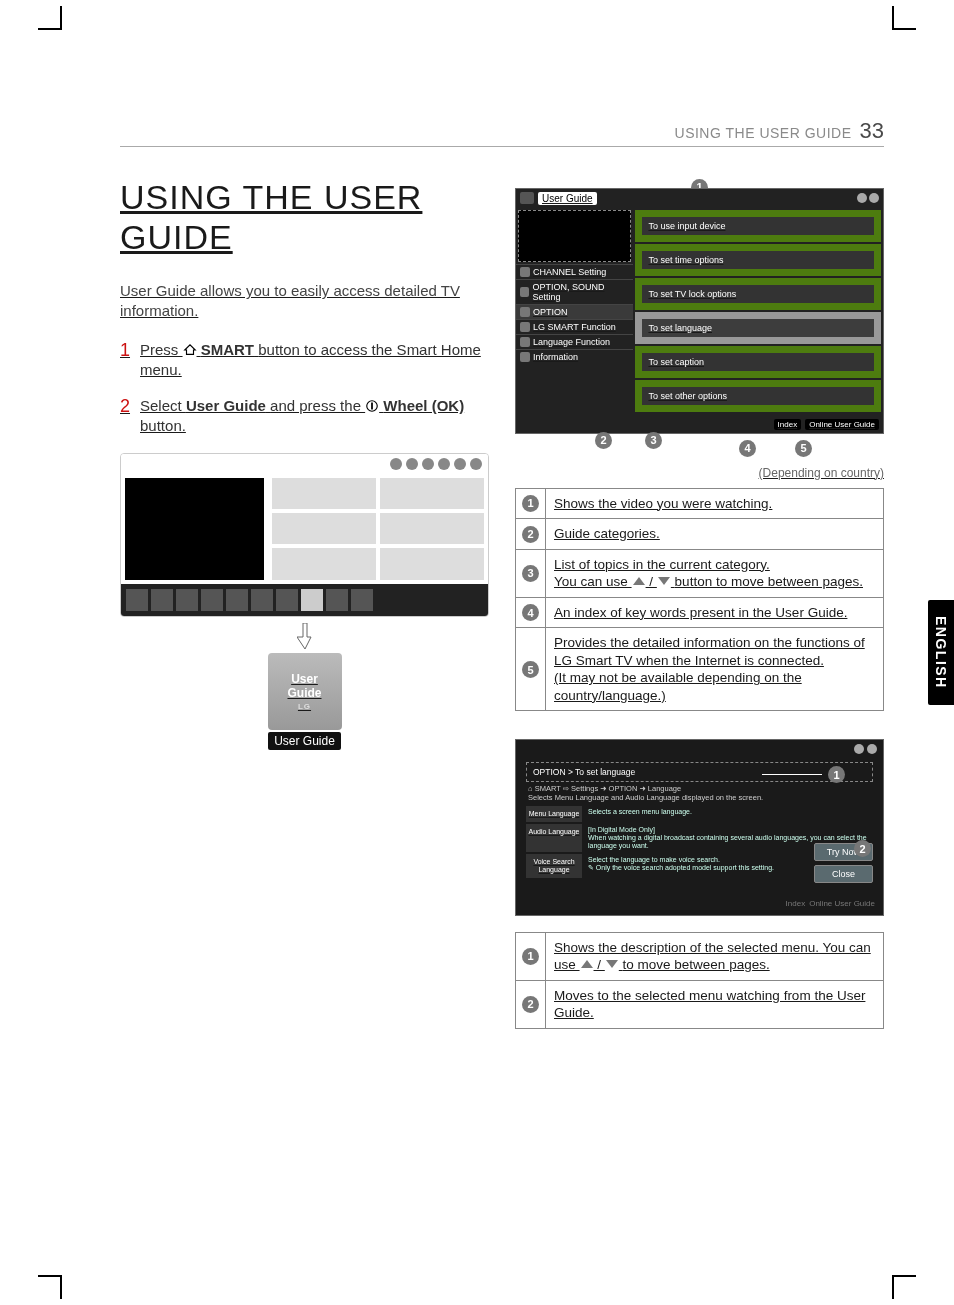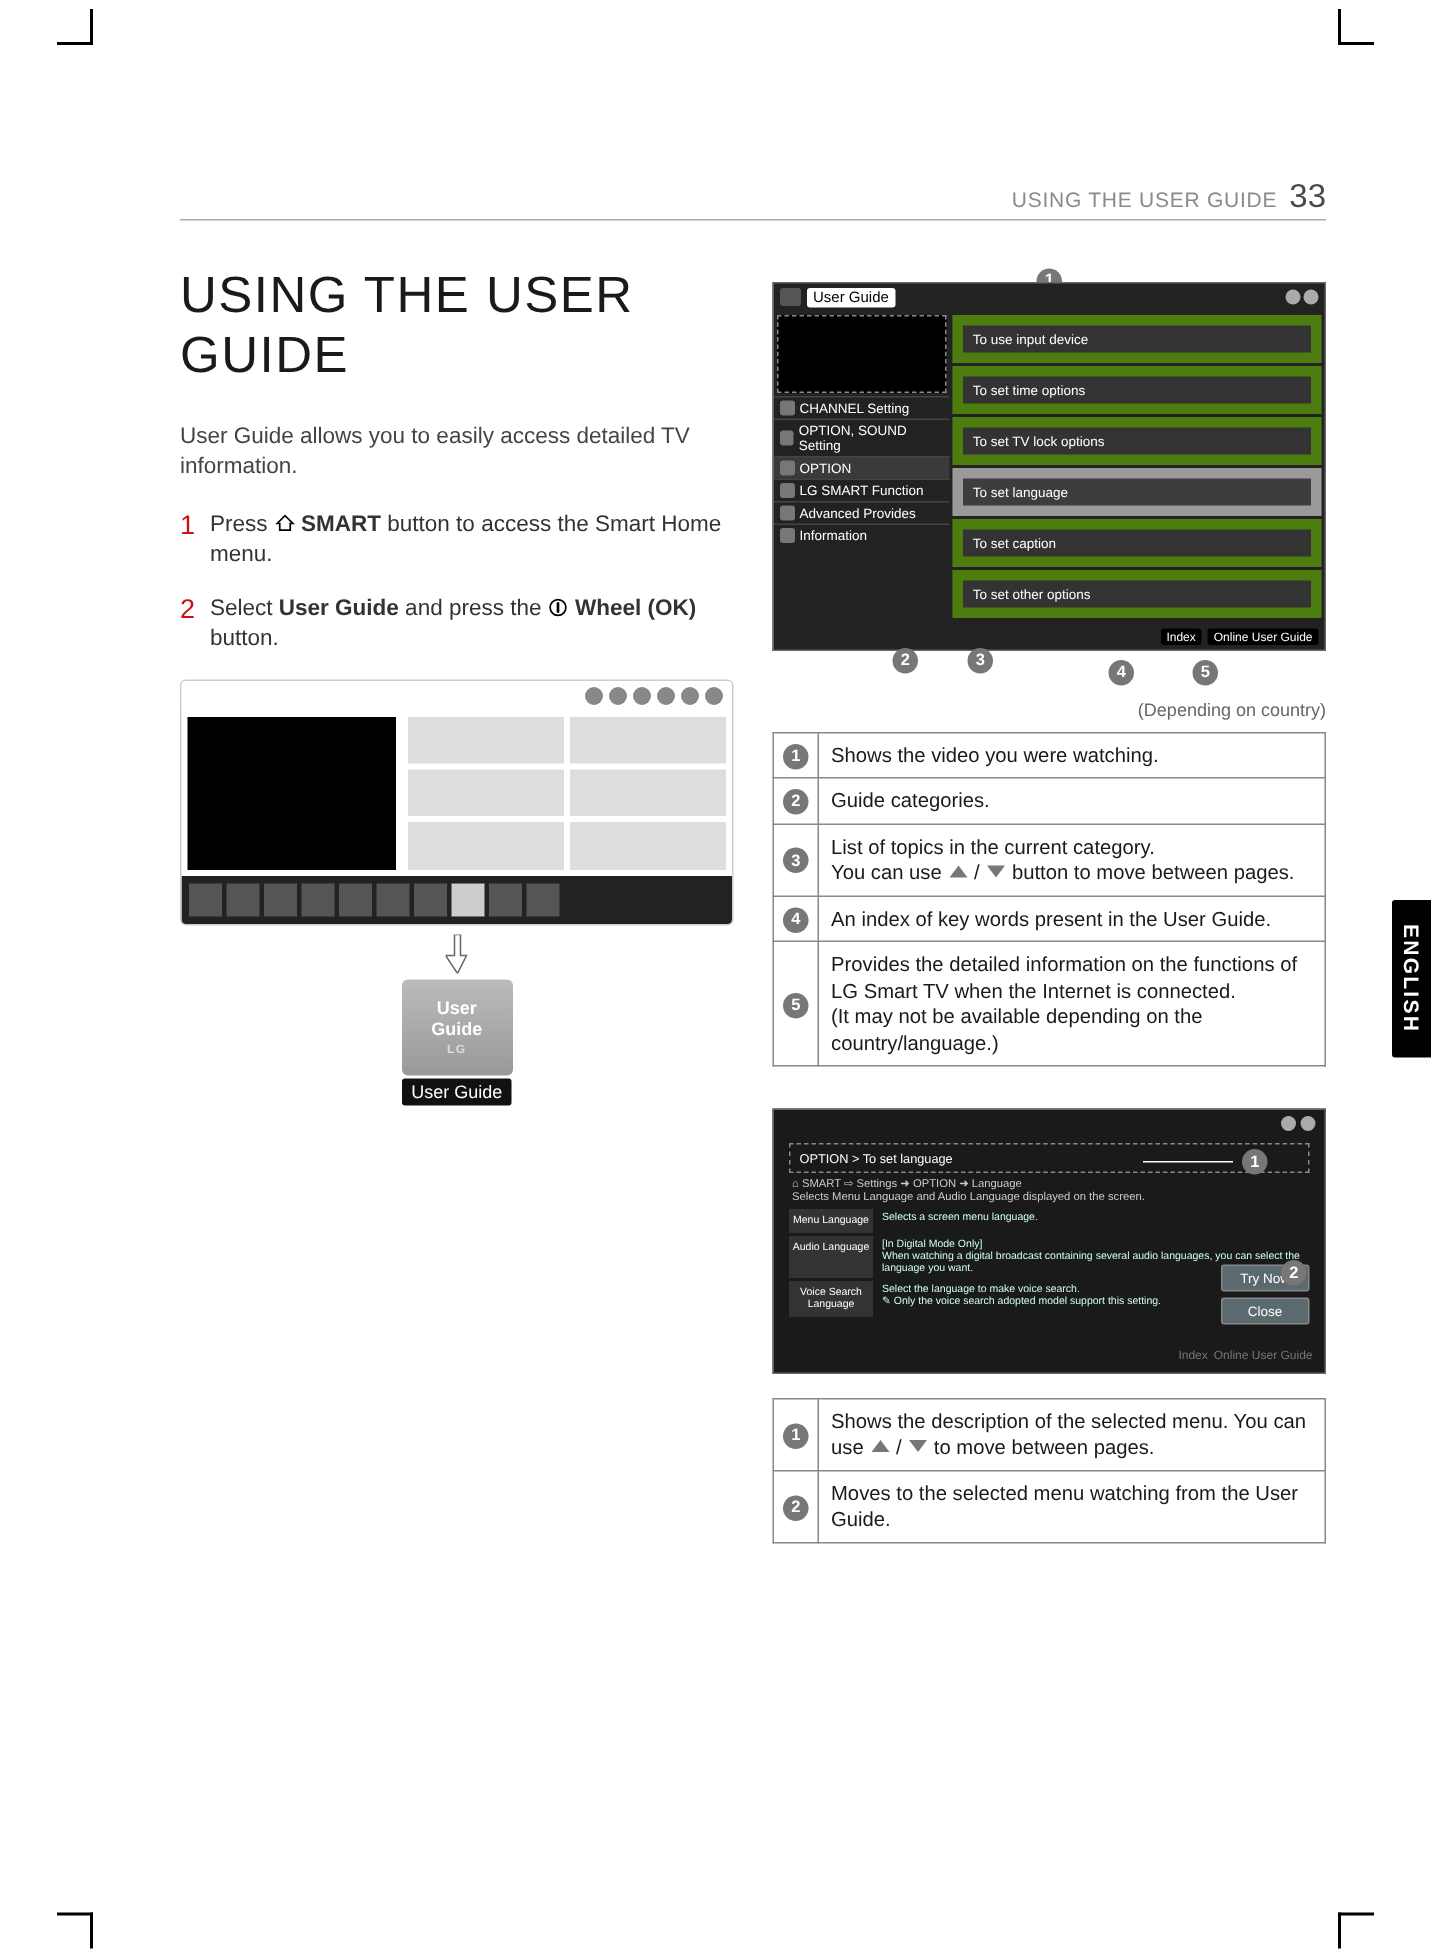--- a/index.html
+++ b/index.html
@@ -6,21 +6,21 @@
   body { font-family: "Helvetica Neue", Arial, sans-serif; color: #1a1a1a; width: 954px; height: 1305px; position: relative; background: #fff; }
   .crop { position: absolute; background: #000; }
   .crop.h { width: 24px; height: 2px; }
   .crop.v { width: 2px; height: 24px; }
 
   .page { padding: 118px 70px 0 120px; }
   .header-row { display: flex; align-items: baseline; justify-content: flex-end; border-bottom: 1px solid #aaa; padding-bottom: 2px; margin-bottom: 30px; }
   .hdr-title { font-size: 14px; letter-spacing: .5px; color: #8a8a8a; margin-right: 8px; }
   .hdr-num { font-size: 22px; color: #4a4a4a; }
 
-  .cols { display: flex; gap: 26px; }
+  .cols { display: flex; gap: 26px; text-decoration: underline; }
   .left, .right { flex: 1; min-width: 0; }
 
   h1 { font-size: 34px; font-weight: 500; letter-spacing: 1px; line-height: 1.18; }
   p.intro { margin-top: 24px; font-size: 15px; line-height: 1.35; color: #444; }
 
   ol.steps { list-style: none; margin-top: 18px; }
   ol.steps li { display: flex; gap: 10px; margin-bottom: 16px; }
   .step-n { color: #c11; font-size: 18px; font-weight: 400; }
   .step-t { font-size: 15px; line-height: 1.35; color: #333; }
   .step-t b { font-weight: 700; }
@@ -35,21 +35,21 @@
   .smarthome .body { display:flex; height:110px; }
   .smarthome .vid { flex:0 0 38%; background:#000; margin:4px; }
   .smarthome .tiles { flex:1; display:grid; grid-template-columns:1fr 1fr; gap:4px; padding:4px; }
   .smarthome .tile { background:#ddd; }
   .smarthome .dock { background:#222; display:flex; gap:3px; padding:5px; align-items:center; }
   .smarthome .dock .d { width:22px; height:22px; background:#555; }
   .smarthome .dock .d.high { background:#ccc; position:relative; }
   .arrow-down { display:block; margin:6px auto 0; width:16px; height:26px; }
 
   .appcard { text-align:center; margin-top:4px; }
-  .appcard .icon { width:74px; height:64px; margin:0 auto; background:linear-gradient(#bbb,#999); border-radius:4px; position:relative; color:#fff; font-weight:700; font-size:12px; display:flex; flex-direction:column; justify-content:center; align-items:center; }
+  .appcard .icon { width:74px; height:77px; margin:0 auto; background:linear-gradient(#bbb,#999); border-radius:4px; position:relative; color:#fff; font-weight:700; font-size:12px; display:flex; flex-direction:column; justify-content:center; align-items:center; }
   .appcard .icon .lg { font-size:8px; letter-spacing:1px; color:#ddd; margin-top:2px;text-align:center; }
   .appcard .label { background:#111; color:#fff; font-size:12px; padding:2px 6px; display:inline-block; margin-top:2px; border-radius:2px; }
 
   
   .scr { border:1px solid #666; background:#222; font-size:9px; color:#fff; position:relative; }
   .scr .titlebar { display:flex; align-items:center; gap:4px; padding:3px 4px; }
   .scr .titlebar .t { background:#fff; color:#000; padding:1px 4px; font-size:10px; border-radius:2px;}
   .scr .titlebar .rbtn { margin-left:auto; display:flex; gap:2px; }
   .scr .titlebar .rbtn span{ width:10px; height:10px; border-radius:50%; background:#aaa; display:inline-block;}
   .scr .main { display:flex; }
@@ -216,21 +216,21 @@
             <div class="cat sel">
                 <span class="ic"></span>
                 <span>OPTION</span>
               </div>
             <div class="cat">
                 <span class="ic"></span>
                 <span>LG SMART Function</span>
               </div>
             <div class="cat">
                 <span class="ic"></span>
-                <span>Advanced Provides</span>
+                <span>Language Function</span>
               </div>
             <div class="cat">
                 <span class="ic"></span>
                 <span>Information</span>
               </div>
           </div>
           <div class="list">
             <div class="row">To use input device</div>
             <div class="row">To set time options</div>
             <div class="row">To set TV lock options</div>

